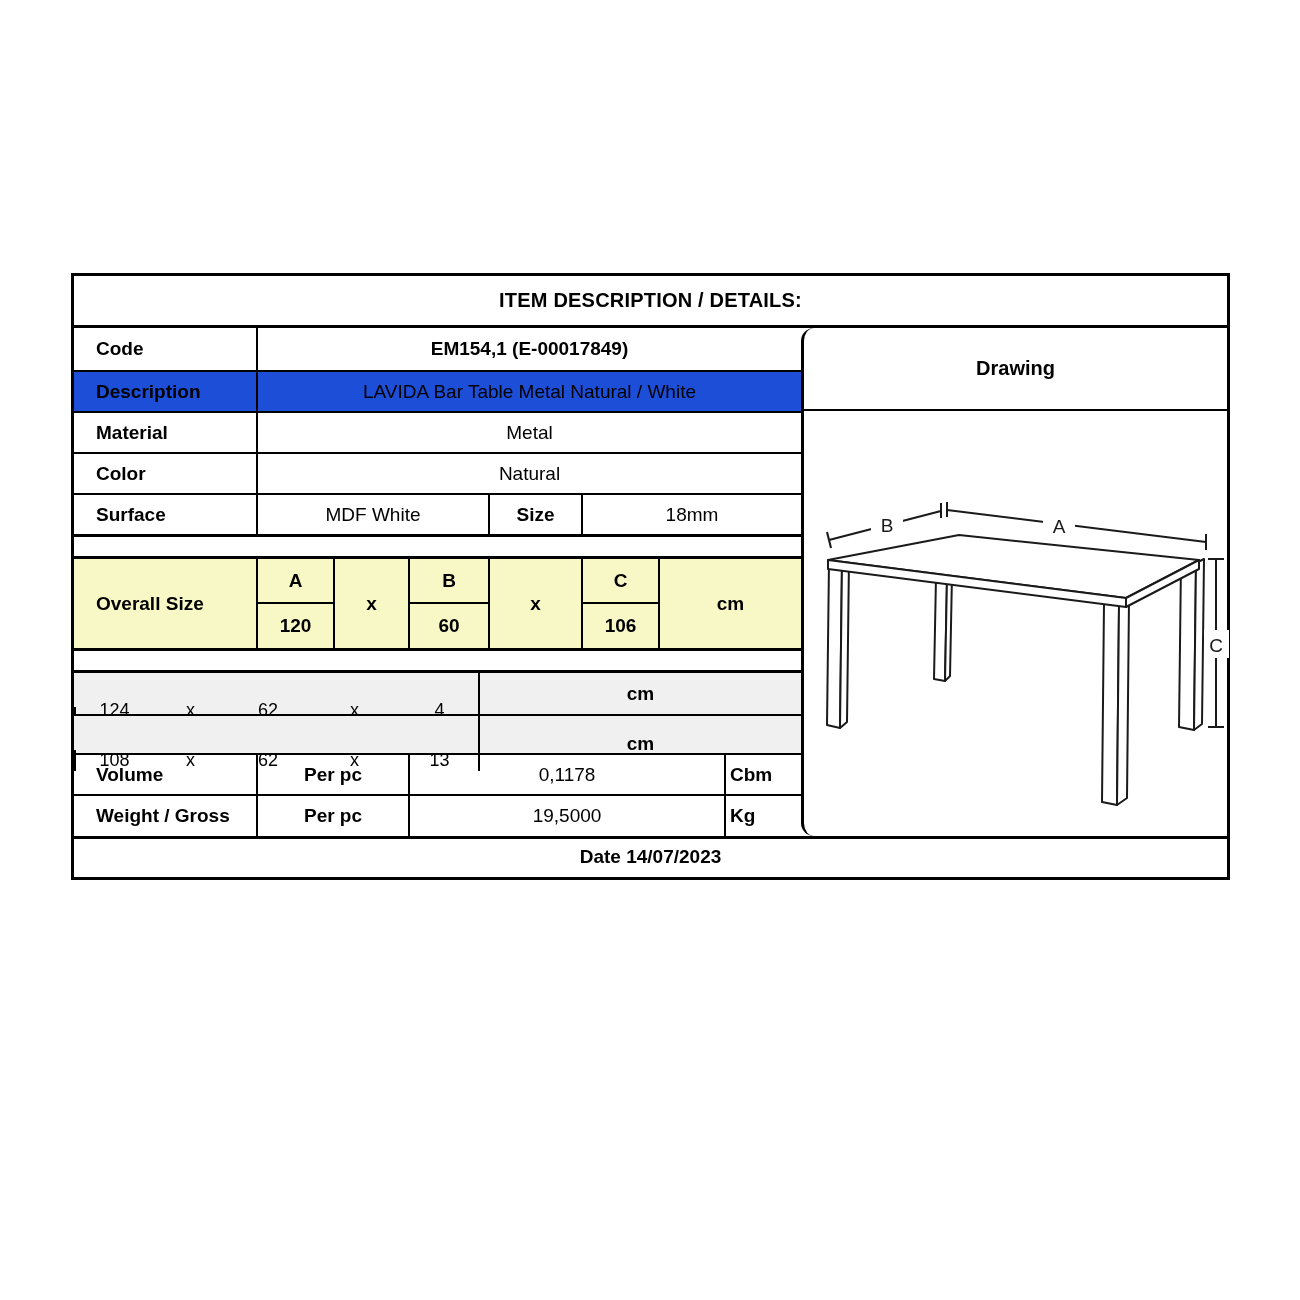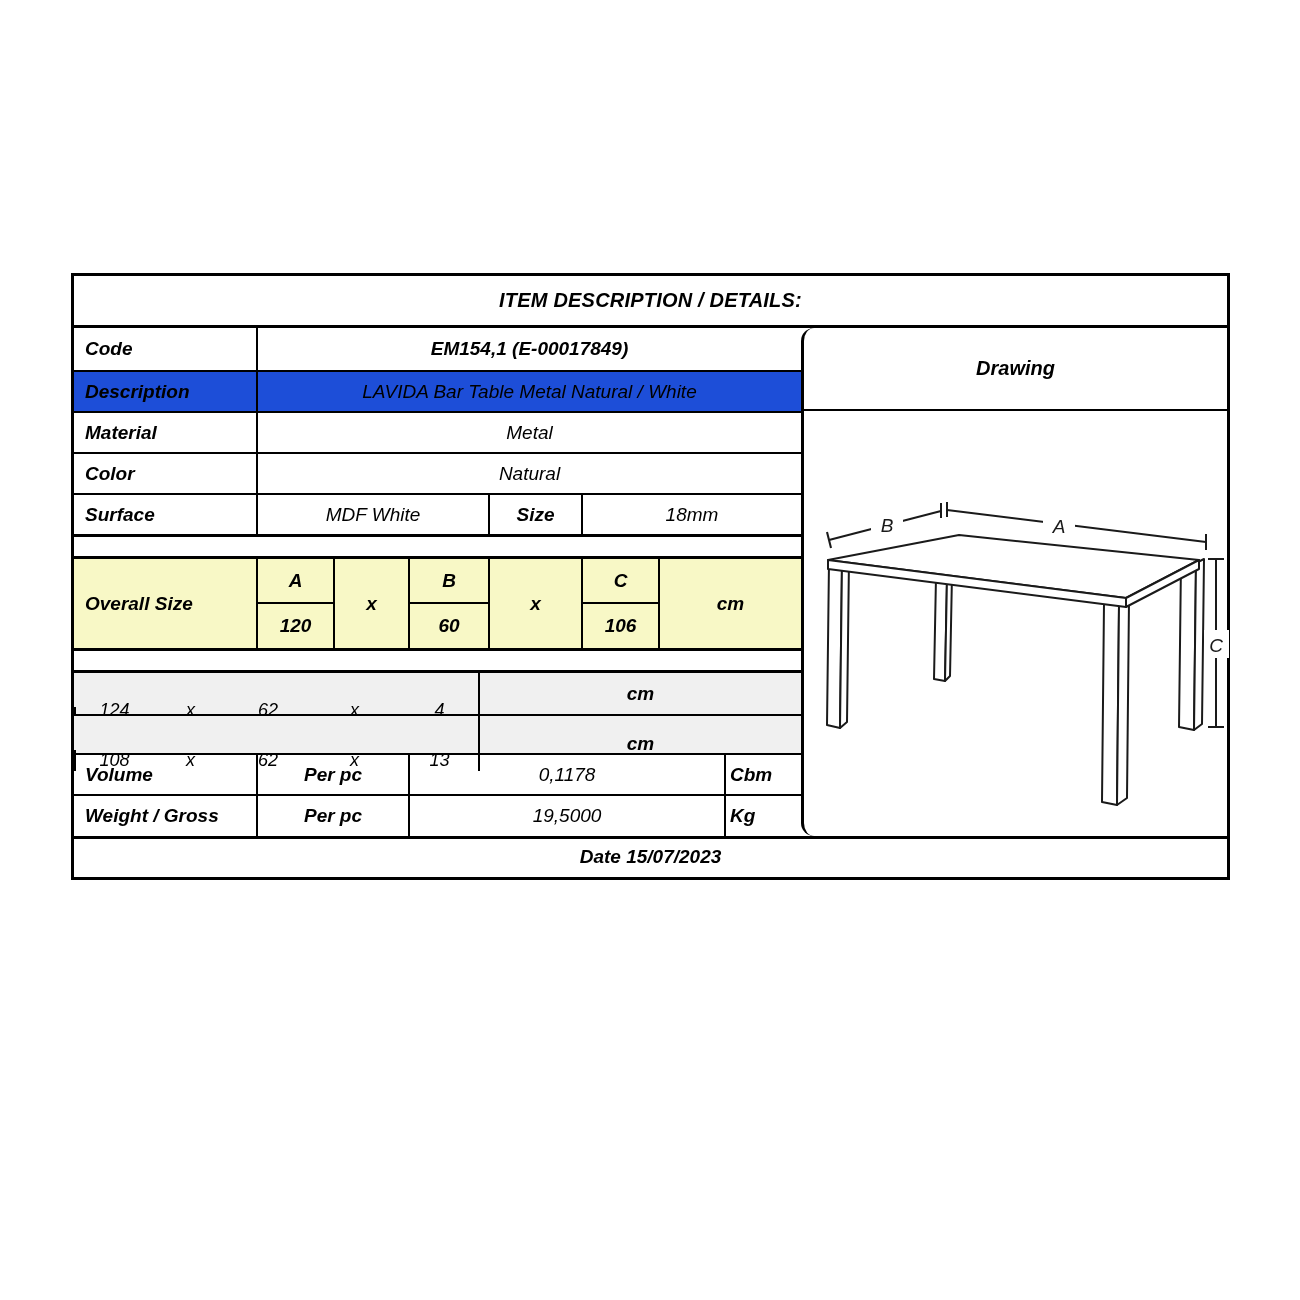--- a/index.html
+++ b/index.html
@@ -1,18 +1,18 @@
 <!DOCTYPE html>
 <html><head>
 <meta charset="utf-8">
 <style>
   html,body{margin:0;padding:0;}
   .page{
     position:relative;width:1300px;height:1300px;background:#ffffff;
-    font-family:"Liberation Sans",sans-serif;color:#000;overflow:hidden;font-style:italic;
+    font-family:"Liberation Sans",sans-serif;color:#000;overflow:hidden;
   }
   .sheet{
     position:absolute;left:71px;top:273px;width:1159px;height:607px;
     border:3px solid #000;box-sizing:border-box;background:#fff;
   }
   .hdr{
     height:52px;box-sizing:border-box;border-bottom:3px solid #000;
     display:flex;align-items:center;justify-content:center;
     font-weight:bold;font-size:20px;letter-spacing:.2px;
   }
@@ -20,21 +20,21 @@
   .left{width:727px;display:flex;flex-direction:column;box-sizing:border-box;}
   .right{flex:1;border-left:3px solid #000;box-sizing:border-box;display:flex;flex-direction:column;border-radius:13px;}
   .row{display:flex;box-sizing:border-box;}
   .bt2{border-top:2px solid #000;}
   .bt3{border-top:3px solid #000;}
   .cell{
     box-sizing:border-box;display:flex;align-items:center;justify-content:center;
     font-size:19px;overflow:hidden;white-space:nowrap;
   }
   .bl{border-left:2px solid #000;}
-  .lab{justify-content:flex-start;padding-left:11px;font-weight:bold;}
+  .lab{justify-content:flex-start;padding-left:22px;font-weight:bold;}
   .b{font-weight:bold;}
   .w-lab{width:182px;}
   .w-a{width:77px;}  .w-x1{width:75px;} .w-b{width:80px;}
   .w-x2{width:93px;} .w-c{width:77px;}
   .w-mdf{width:232px;} .w-size{width:93px;}
   .w-per{width:152px;} .w-val{width:316px;}
   .fill{flex:1;}
   .r-code{height:42px;}
   .r-desc{height:41px;background:#1d4ed8;}
   .r-std{height:41px;}
@@ -206,17 +206,17 @@
               <text x="255" y="122">A</text>
               <text x="412" y="241">C</text>
             </g>
           </svg>
         </div>
       </div>
 
     </div>
 
     <div class="date-row">
-      <span>Date 15/07/2023</span>
+      <span>Date 14/07/2023</span>
     </div>
 
   </div>
 </div>
 
 </body></html>

